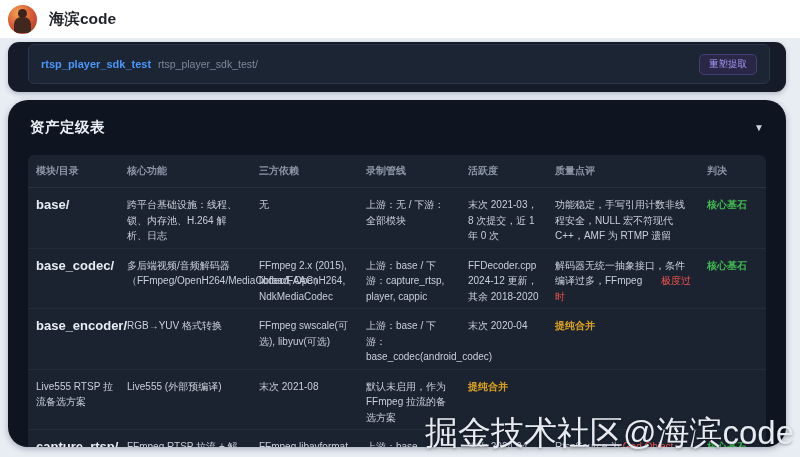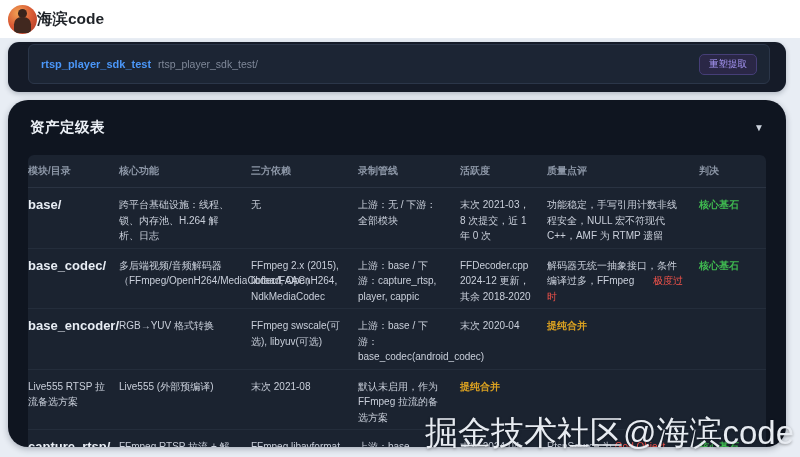--- a/index.html
+++ b/index.html
@@ -1,20 +1,20 @@
 <!DOCTYPE html>
 <html><head>
 <meta charset="utf-8">
 <style>
   *{box-sizing:border-box;margin:0;padding:0}
   html,body{width:800px;height:457px;overflow:hidden}
   body{position:relative;background:#e8edf4;font-family:"Liberation Sans",sans-serif}
 
   
-  .topbar{height:38px;background:#ffffff;display:flex;align-items:center;padding:12px 8px;}
+  .topbar{height:38px;background:#ffffff;display:flex;align-items:center;padding:12px 8px;gap:12px}
   .avatar{width:29px;height:29px;border-radius:50%;flex:0 0 auto;position:relative;overflow:hidden;
           background:radial-gradient(circle at 35% 28%,#f2a254 0%,#d95b35 48%,#a83326 100%)}
   .avatar::before{content:"";position:absolute;left:10px;top:4px;width:9px;height:9px;border-radius:50%;background:#3a241c}
   .avatar::after{content:"";position:absolute;left:6px;top:12px;width:17px;height:16px;border-radius:45% 45% 20% 20%;background:#41281f}
   .author{font-size:15.5px;font-weight:600;color:#1f2328}
 
   
   .panel1{position:absolute;left:8px;right:14px;top:42px;height:50px;background:#151b28;border-radius:11px;
           display:flex;align-items:center;padding:0 16px 6px 20px;box-shadow:0 2px 5px rgba(20,30,50,.25)}
   .repobox{flex:1;height:40px;background:#1c2534;border:1px solid #2b3649;border-radius:6px;
@@ -26,21 +26,21 @@
          padding:3px 9px;font-family:inherit;cursor:pointer;white-space:nowrap}
 
   
   .panel2{position:absolute;left:8px;right:14px;top:100px;height:347px;background:#0f1520;border-radius:20px;
           overflow:hidden;box-shadow:0 2px 6px rgba(20,30,50,.3)}
   .sec-head{height:55px;display:flex;align-items:center;justify-content:space-between;padding:0 22px}
   .sec-title{font-size:14.5px;font-weight:700;color:#edf1f7;letter-spacing:.5px}
   .collapse{color:#ccd3dd;font-size:10px;cursor:pointer}
 
   .tablewrap{margin:0 20px;background:#1b2330;border-radius:6px 6px 0 0;height:292px;overflow:hidden}
-  .thead,.trow{display:grid;grid-template-columns:91px 132px 107px 102px 87px 152px 1fr;}
+  .thead,.trow{display:grid;grid-template-columns:91px 132px 107px 102px 87px 152px 1fr;padding-left:8px}
   .thead{height:33px;align-items:center;color:#8c96a6;font-size:10px;font-weight:700;border-bottom:1px solid #2a3342}
   .thead>div{padding-right:14px}
   .trow{padding-top:9px;padding-bottom:4px;border-bottom:1px solid #242d3b;font-size:10px;line-height:15.5px;color:#c9cfda}
   .trow:nth-child(1){min-height:58px}
   .trow:nth-child(2){min-height:57px}
   .trow:nth-child(3){min-height:55px}
   .trow:nth-child(4){min-height:45px}
   .trow:last-child{border-bottom:none}
   .cell{padding-right:14px}
   .cell.module{font-weight:700;color:#e8edf4;font-size:13px}

